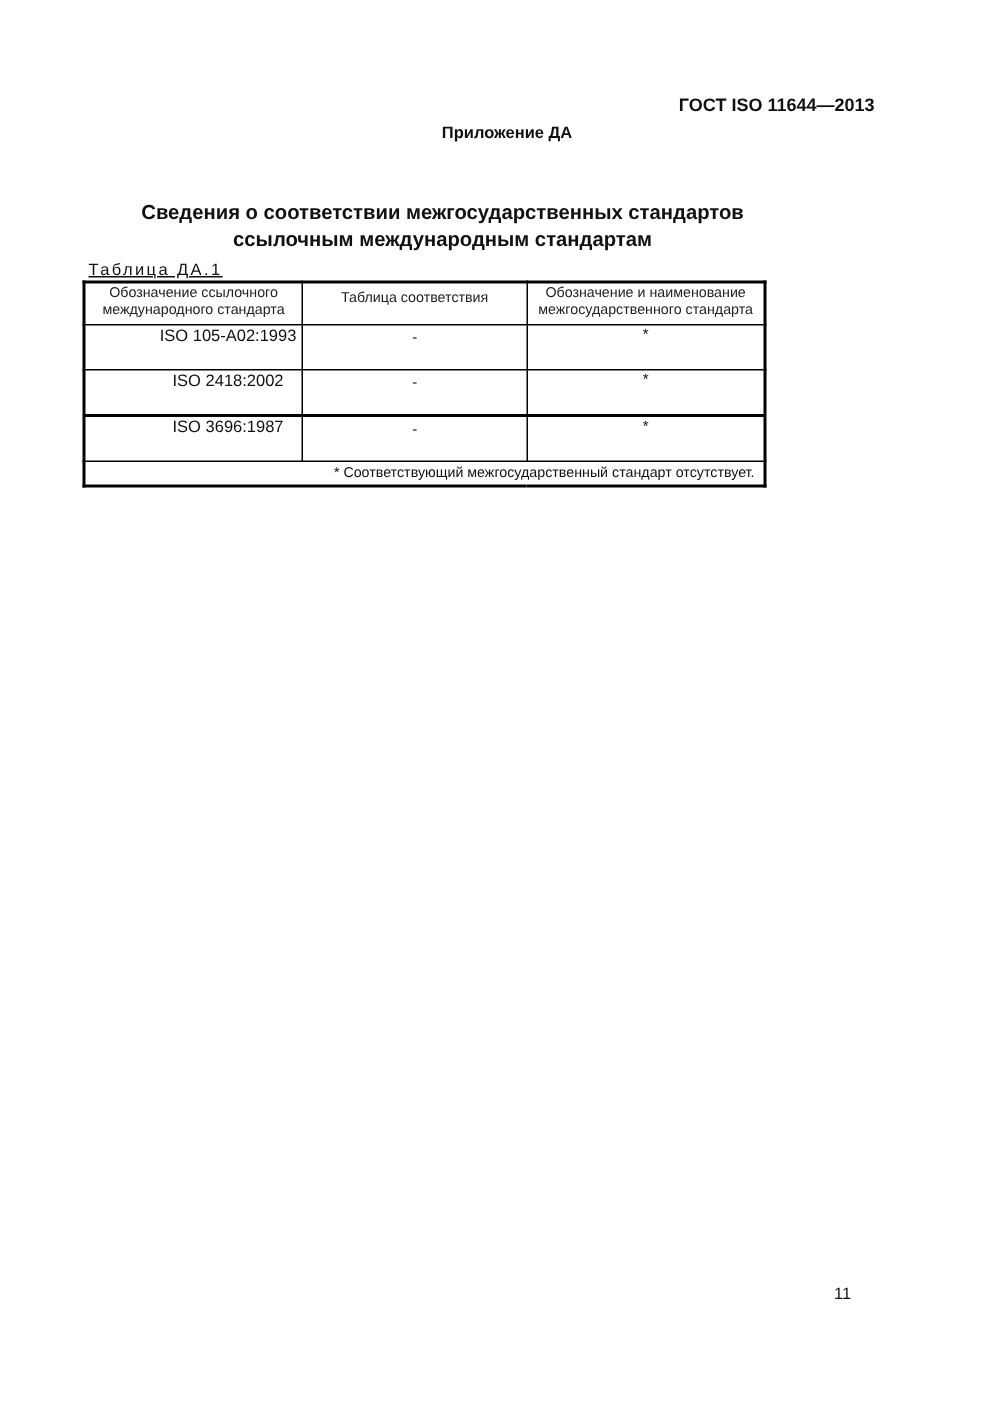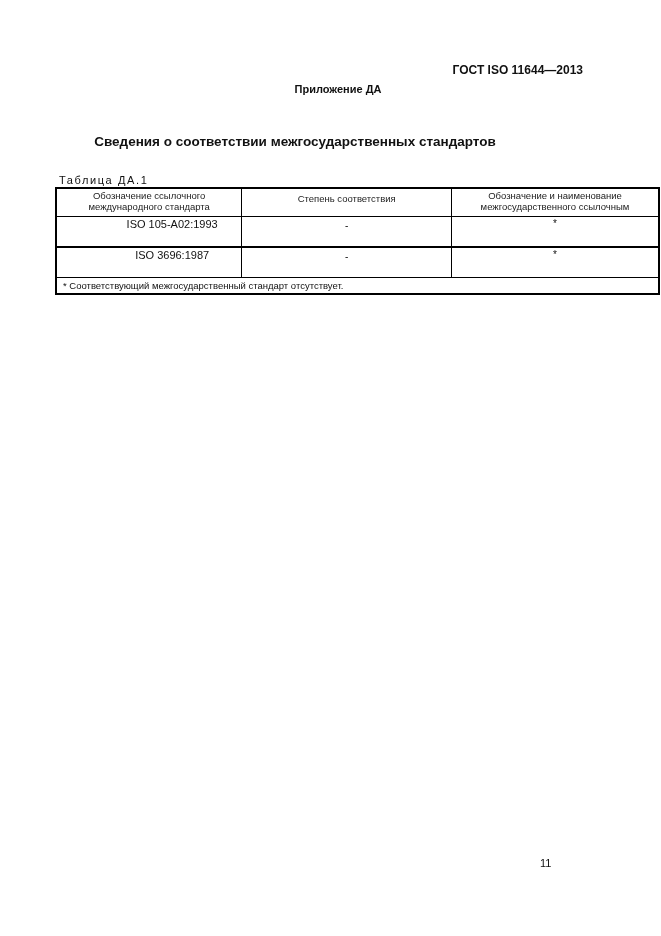--- a/index.html
+++ b/index.html
@@ -1,61 +1,67 @@
 <!DOCTYPE html>
 <html><head>
   <meta charset="utf-8">
   <style>
     html, body { margin: 0; padding: 0; background: #ffffff; }
     body { width: 661px; height: 936px; position: relative; overflow: hidden; font-family: "Liberation Sans", sans-serif; color: #111; }
     .header-code { position: absolute; top: 63px; right: 78px; font-weight: bold; font-size: 12px; }
     .annex { position: absolute; top: 83px; left: 0; width: 620px; text-align: center; font-weight: bold; font-size: 11px; line-height: 13px; margin-left: 28px; }
     .title { position: absolute; top: 133px; left: 0; width: 590px; text-align: center; font-weight: bold; font-size: 13.5px; line-height: 18px; }
-    .table-label { position: absolute; top: 174px; left: 59px; font-size: 11px; letter-spacing: 1.6px; }
-    table { position: absolute; top: 187px; left: 55px; width: 605px; border-collapse: collapse; border: 2px solid #000; font-size: 10px; }
+    .table-label { position: absolute; top: 174px; left: 59px; font-size: 11px; letter-spacing: 1.6px; text-decoration: underline; }
+    table { position: absolute; top: 187px; left: 55px; width: 456px; border-collapse: collapse; border: 2px solid #000; font-size: 10px; }
     td, th { border: 1px solid #000; padding: 0; font-weight: normal; vertical-align: top; text-align: center; }
     th { height: 23px; line-height: 11px; font-size: 9.5px; padding-top: 1px; color: #222; }
     th.c2 { vertical-align: top; padding-top: 4px; }
     tr.row td { height: 26px; }
     tr.row td.std { font-size: 11px; padding-top: 1px; text-align: center; padding-left: 46px; }
     tr.row td.deg { font-size: 10px; padding-top: 3px; }
     tr.row td.ref { font-size: 10px; padding-top: 1px; }
     tr.row.bold-top td { border-top: 2px solid #000; }
-    td.footnote { text-align: left; font-size: 9.5px; padding: 2px 6px; height: 11px; }
-    .page-num { position: absolute; top: 857px; left: 540px; font-size: 11px; }
+    td.footnote { text-align: right; font-size: 9.5px; padding: 2px 6px; height: 11px; }
+    .page-num { position: absolute; top: 857px; left: 556px; font-size: 11px; }
   </style>
 </head>
 <body>
 
 <div class="header-code">ГОСТ ISO 11644—2013</div>
 
 <div class="annex">
   <div>Приложение ДА</div>
 </div>
 
 <div class="title">
   <div>Сведения о соответствии межгосударственных стандартов</div>
+  <div>ссылочным международным стандартам</div>
 </div>
 
 <div class="table-label">Таблица ДА.1</div>
 
 <table>
   <colgroup>
     <col style="width:163px">
     <col style="width:184px">
     <col style="width:182px">
   </colgroup>
   <tbody>
       <tr>
     <th>Обозначение ссылочного международного стандарта</th>
-    <th class="c2">Степень соответствия</th>
-    <th>Обозначение и наименование межгосударственного ссылочным</th>
+    <th class="c2">Таблица соответствия</th>
+    <th>Обозначение и наименование межгосударственного стандарта</th>
   </tr>
   <tr class="row">
     <td class="std">ISO 105-A02:1993</td>
+    <td class="deg">-</td>
+    <td class="ref">*</td>
+  </tr>
+  <tr class="row">
+    <td class="std">ISO 2418:2002</td>
     <td class="deg">-</td>
     <td class="ref">*</td>
   </tr>
   <tr class="row bold-top">
     <td class="std">ISO 3696:1987</td>
     <td class="deg">-</td>
     <td class="ref">*</td>
   </tr>
   <tr>
     <td class="footnote" colspan="3">* Соответствующий межгосударственный стандарт отсутствует.</td>

